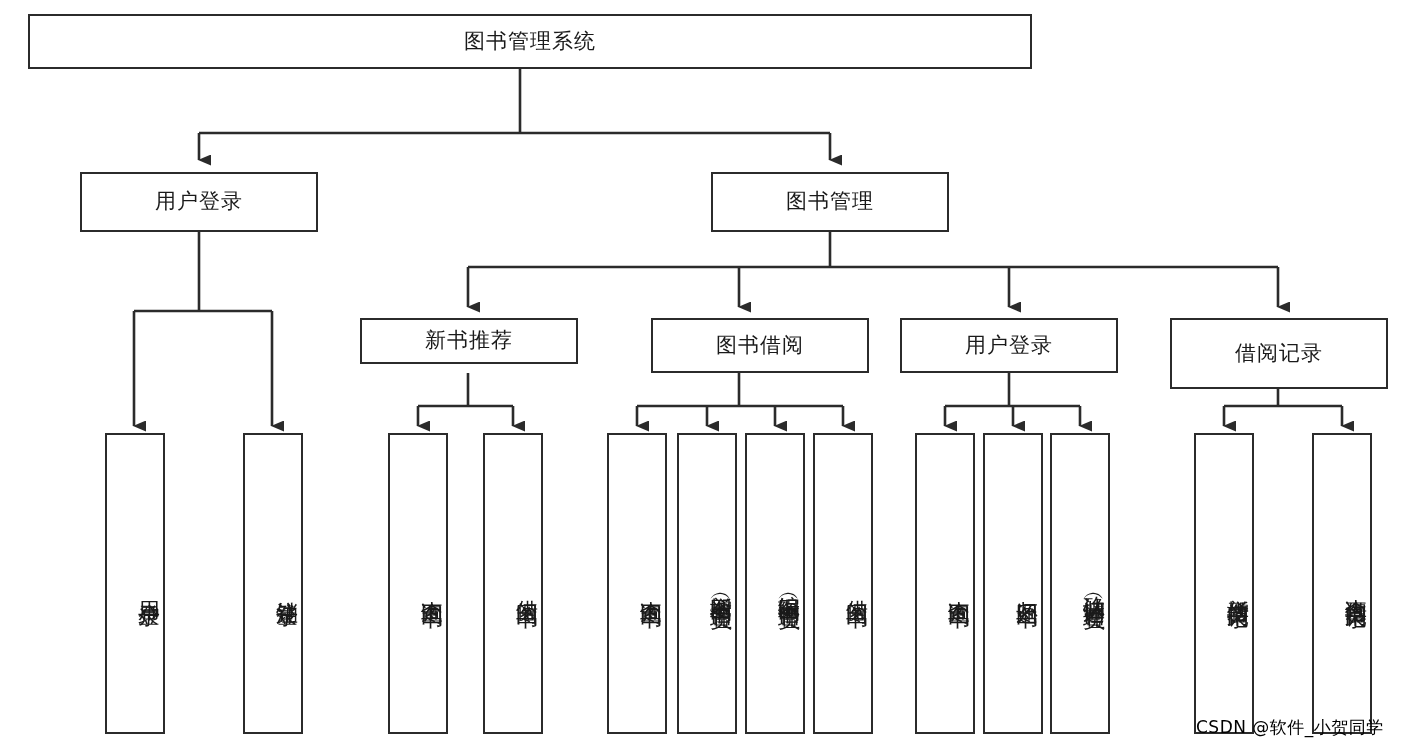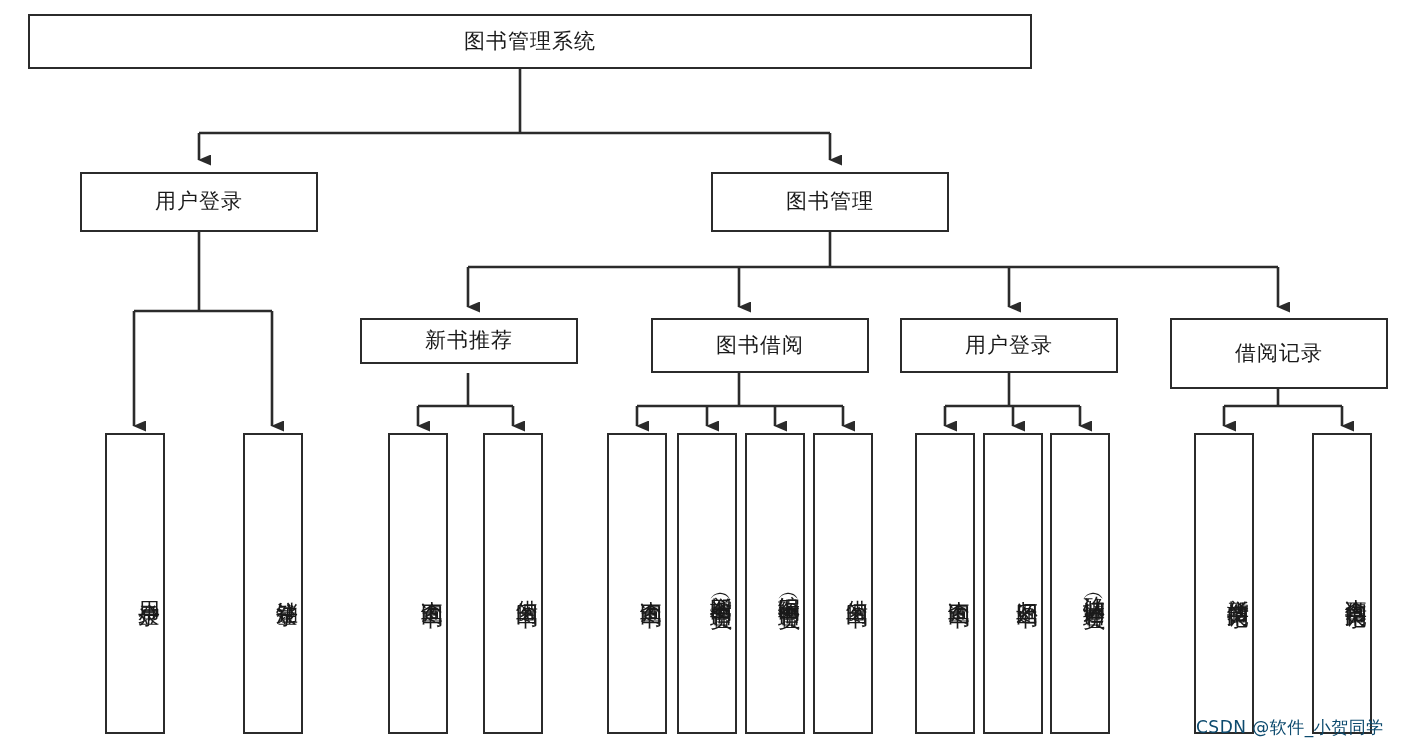--- a/index.html
+++ b/index.html
@@ -51,21 +51,21 @@
     justify-content: center;
     padding-top: 6px;
     text-align: center;
   }
   .node-v > span {
     display: block;
   }
   .watermark {
     position: absolute;
     font-size: 17px;
-    color: #0c4a6e;
+    color: #000000;
     white-space: nowrap;
     letter-spacing: 0.5px;
     pointer-events: none;
   }
 </style>
 </head>
 <body>
 
 <div id="canvas">
 

